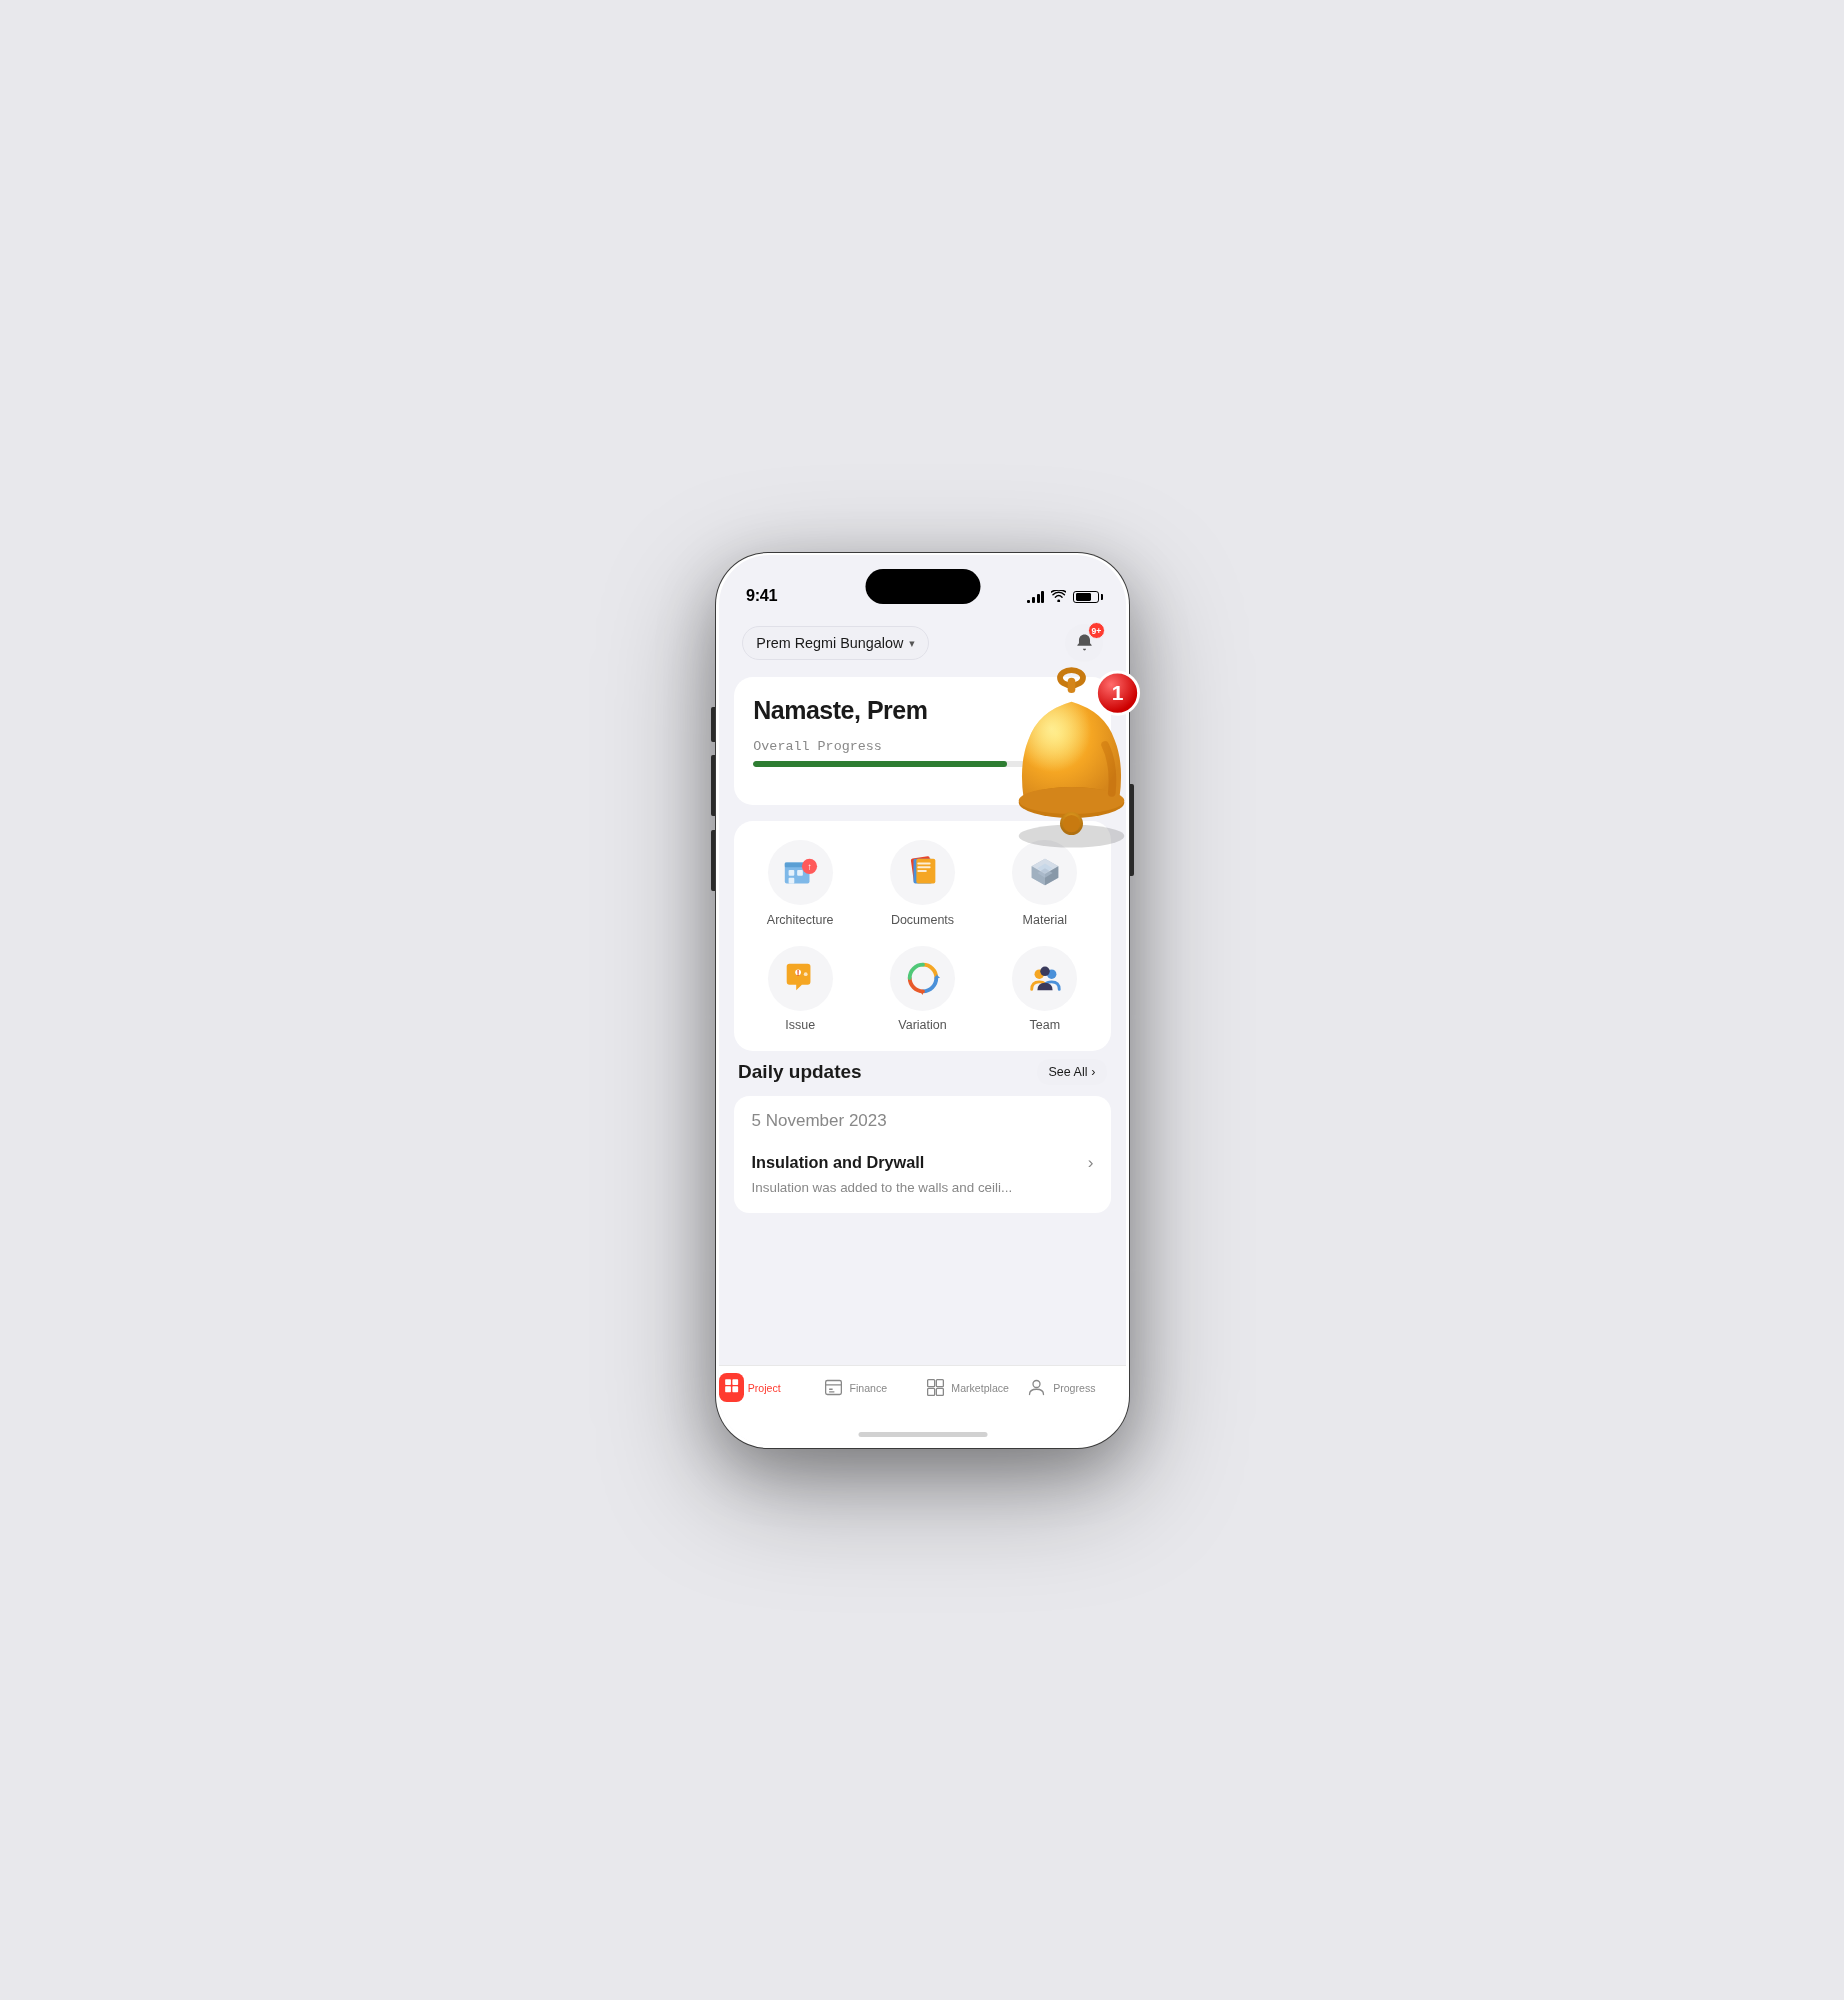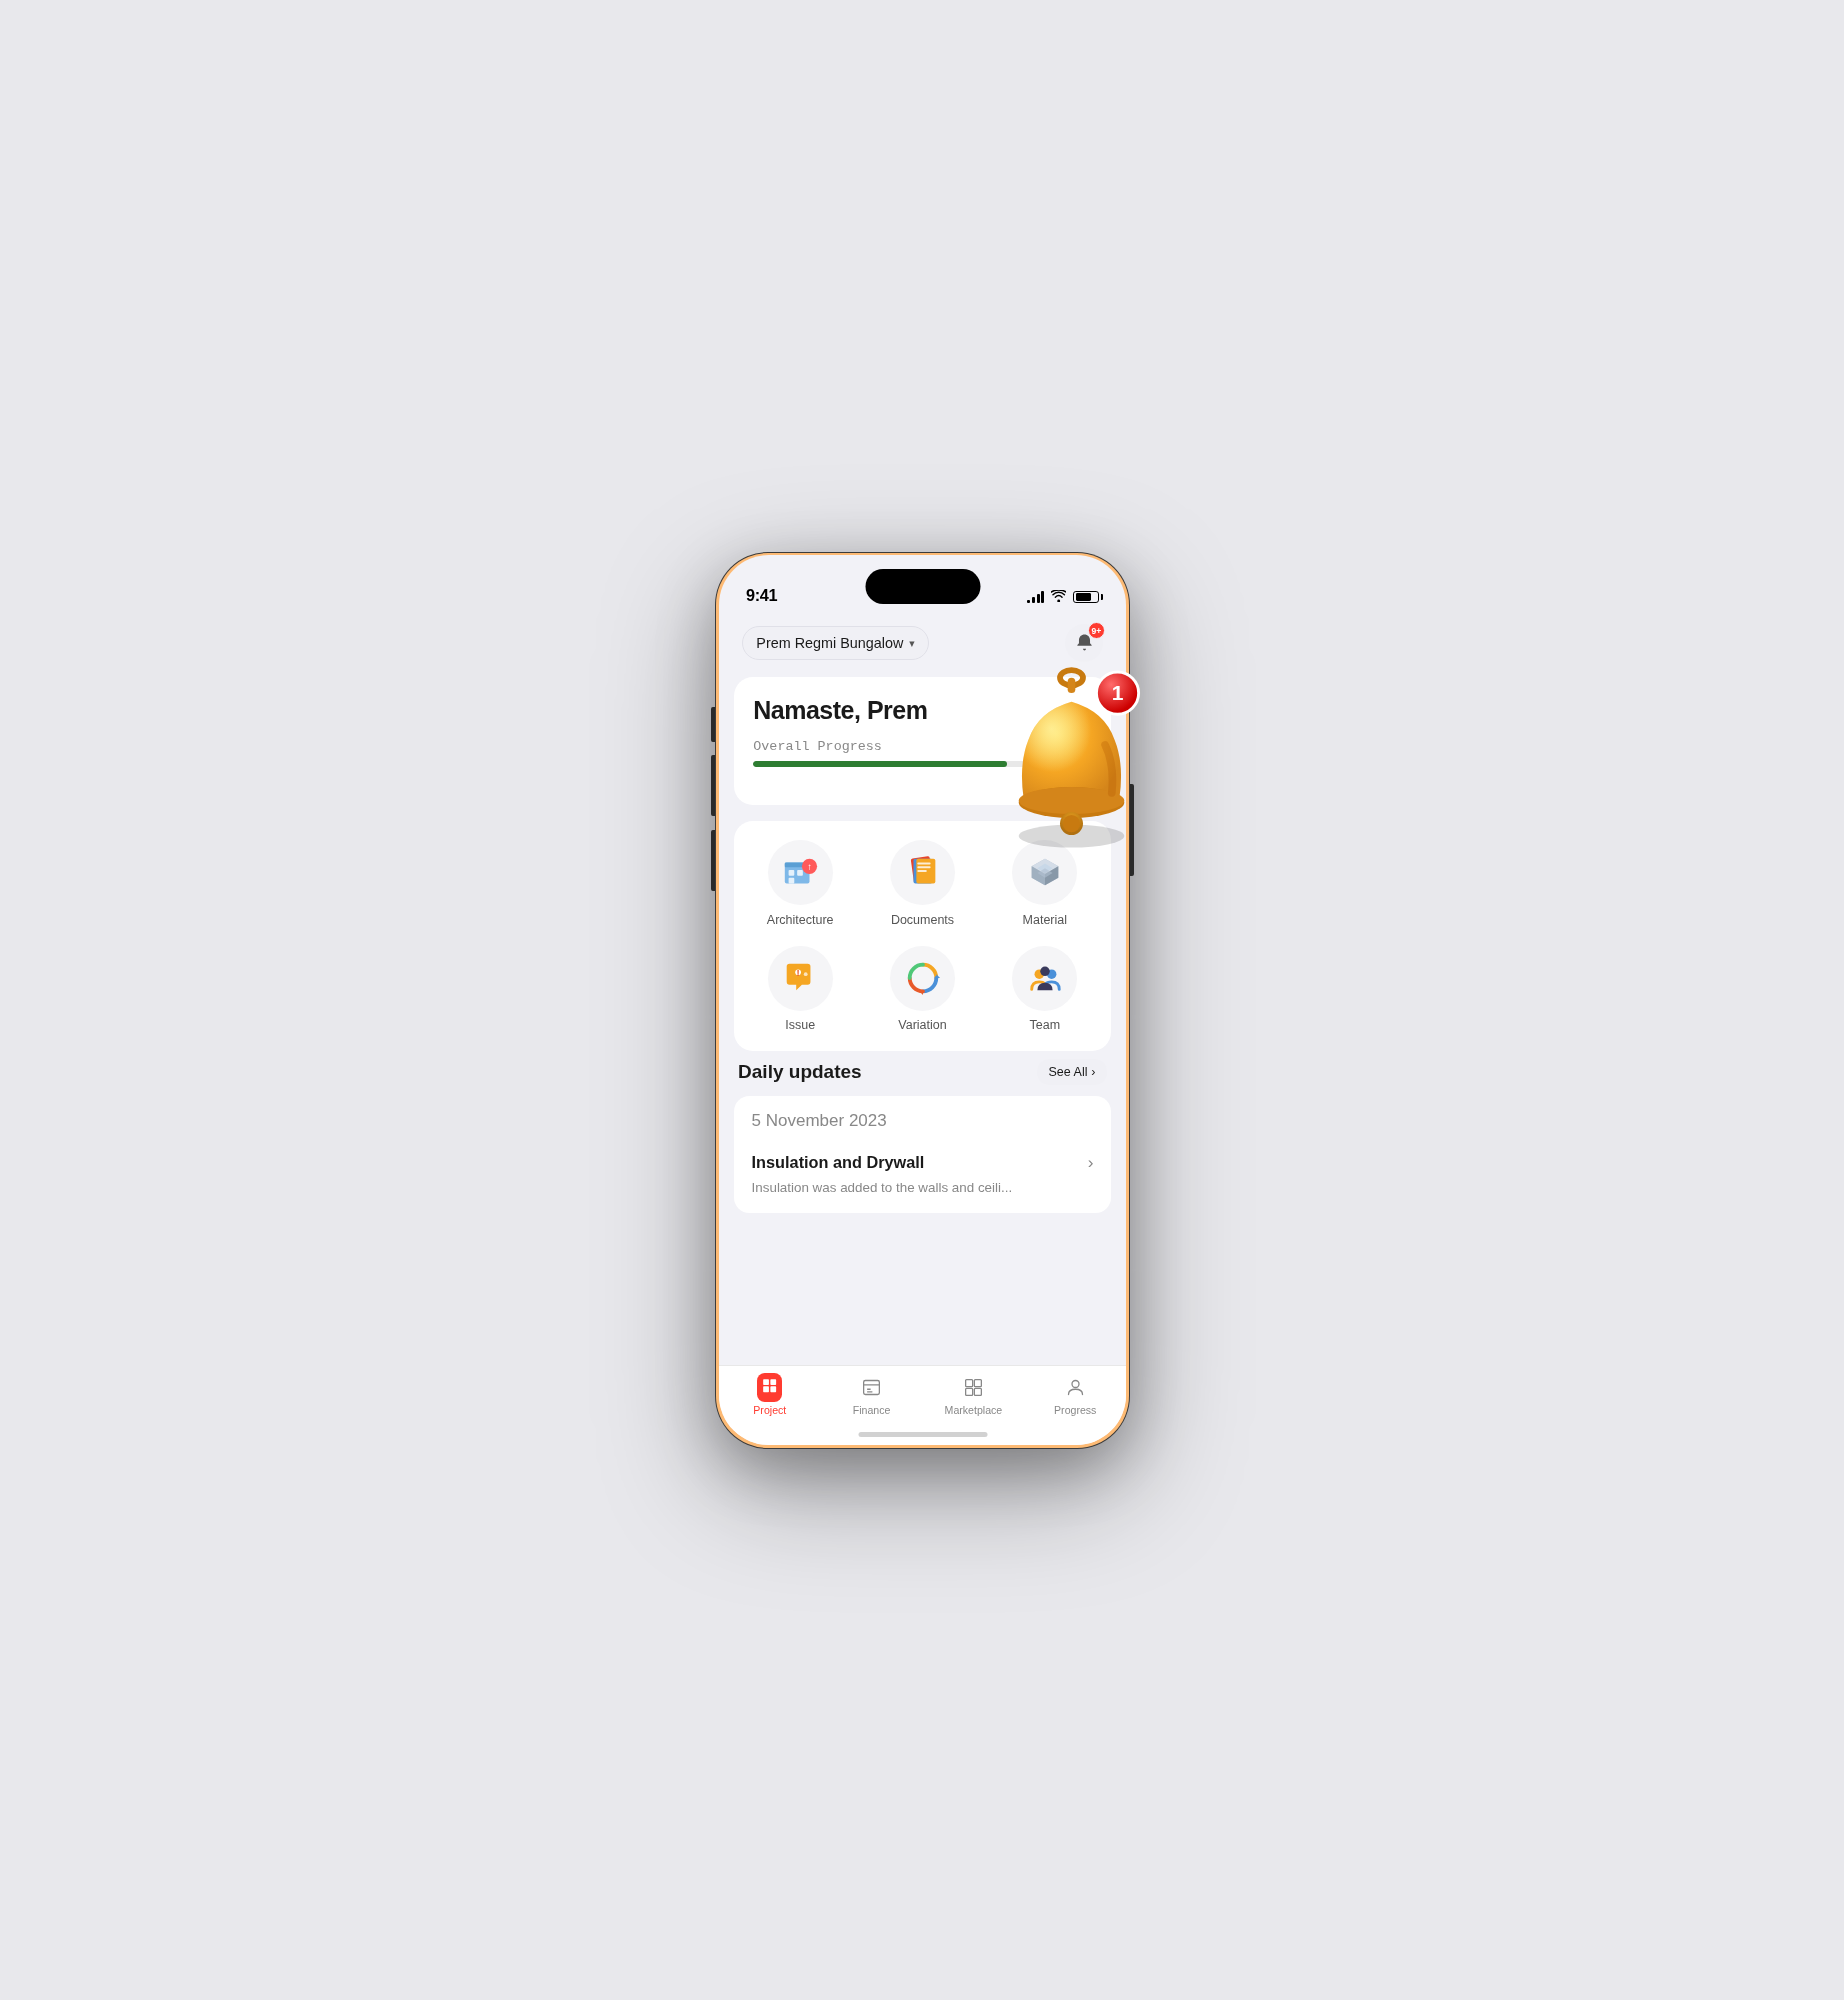--- a/index.html
+++ b/index.html
@@ -20,21 +20,21 @@
       position: relative;
       display: flex;
       align-items: center;
       justify-content: center;
     }
 
     
     .phone {
       width: 413px;
       height: 895px;
-      background: #fdba74;
+      background: #ffffff;
       border-radius: 52px;
       padding: 2.9px;
       position: relative;
       box-shadow:
         0 0 0 1px #3a3a3a,
         0 38px 115px rgba(0,0,0,0.35),
         0 19px 58px rgba(0,0,0,0.25);
     }
 
     .phone-inner {
@@ -391,21 +391,21 @@
       background: #fff;
       border-top: 1px solid #e8e8e8;
       display: flex;
       align-items: flex-start;
       padding-top: 9.6px;
     }
 
     .tab-item {
       flex: 1;
       display: flex;
-      flex-direction: column;
+      flex-direction: row;
       align-items: center;
       gap: 3.8px;
       cursor: pointer;
     }
 
     .tab-icon {
       width: 25px;
       height: 25px;
       display: flex;
       align-items: center;

